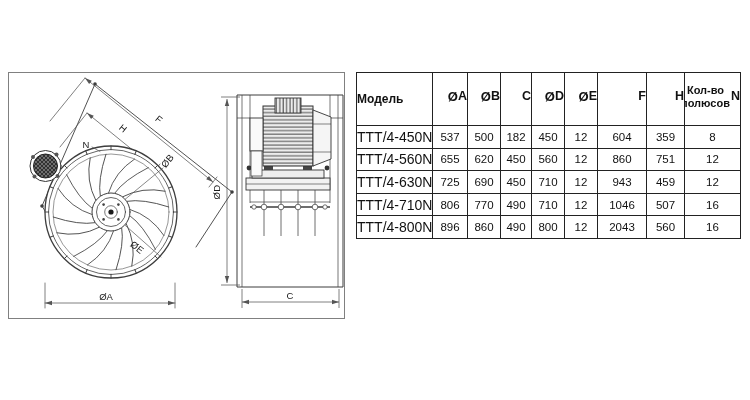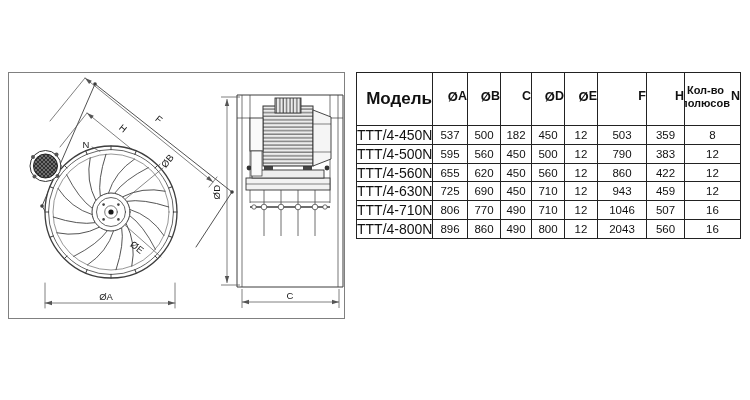--- a/index.html
+++ b/index.html
@@ -14,22 +14,22 @@
              font-size:11.5px;line-height:12px;}
   table.dims th,table.dims td{border:1px solid #222;padding:0;overflow:hidden;}
   table.dims thead tr{height:52px;}
   td.model{text-align:left;padding-left:4px;font-size:14px;white-space:nowrap;}
   td.val{text-align:center;}
   .hc{display:flex;flex-direction:row;justify-content:flex-end;align-items:center;
       height:52px;box-sizing:border-box;padding-bottom:5px;font-weight:bold;}
   .hc-top{font-size:13px;line-height:14px;}
   .hc-top.multi{font-size:11px;line-height:13px;text-align:center;padding:0 1px;}
   .hc-bot{font-size:12.5px;line-height:13px;}
-  .hc-model{display:flex;align-items:center;justify-content:flex-end;height:52px;
-            font-weight:bold;font-size:17px;}
+  .hc-model{display:flex;align-items:center;justify-content:flex-start;height:52px;
+            font-weight:bold;font-size:12px;}
 </style>
 </head>
 <body>
 
 <div class="canvas">
 
   <svg width="750" height="400" viewBox="0 0 750 400">
     <defs>
       <pattern id="xhatch" width="4" height="4" patternUnits="userSpaceOnUse">
         <rect width="4" height="4" fill="#6e6e6e"></rect>
@@ -290,44 +290,33 @@
         </tr>
       </thead>
     <tbody id="tbl-body">
         <tr>
           <td class="model">TTT/4-450N</td>
           <td class="val">537</td>
           <td class="val">500</td>
           <td class="val">182</td>
           <td class="val">450</td>
           <td class="val">12</td>
-          <td class="val">503</td>
+          <td class="val">604</td>
           <td class="val">359</td>
           <td class="val">8</td>
-        </tr>
-        <tr>
-          <td class="model">TTT/4-500N</td>
-          <td class="val">595</td>
-          <td class="val">560</td>
-          <td class="val">450</td>
-          <td class="val">500</td>
-          <td class="val">12</td>
-          <td class="val">790</td>
-          <td class="val">383</td>
-          <td class="val">12</td>
         </tr>
         <tr>
           <td class="model">TTT/4-560N</td>
           <td class="val">655</td>
           <td class="val">620</td>
           <td class="val">450</td>
           <td class="val">560</td>
           <td class="val">12</td>
           <td class="val">860</td>
-          <td class="val">422</td>
+          <td class="val">751</td>
           <td class="val">12</td>
         </tr>
         <tr>
           <td class="model">TTT/4-630N</td>
           <td class="val">725</td>
           <td class="val">690</td>
           <td class="val">450</td>
           <td class="val">710</td>
           <td class="val">12</td>
           <td class="val">943</td>

